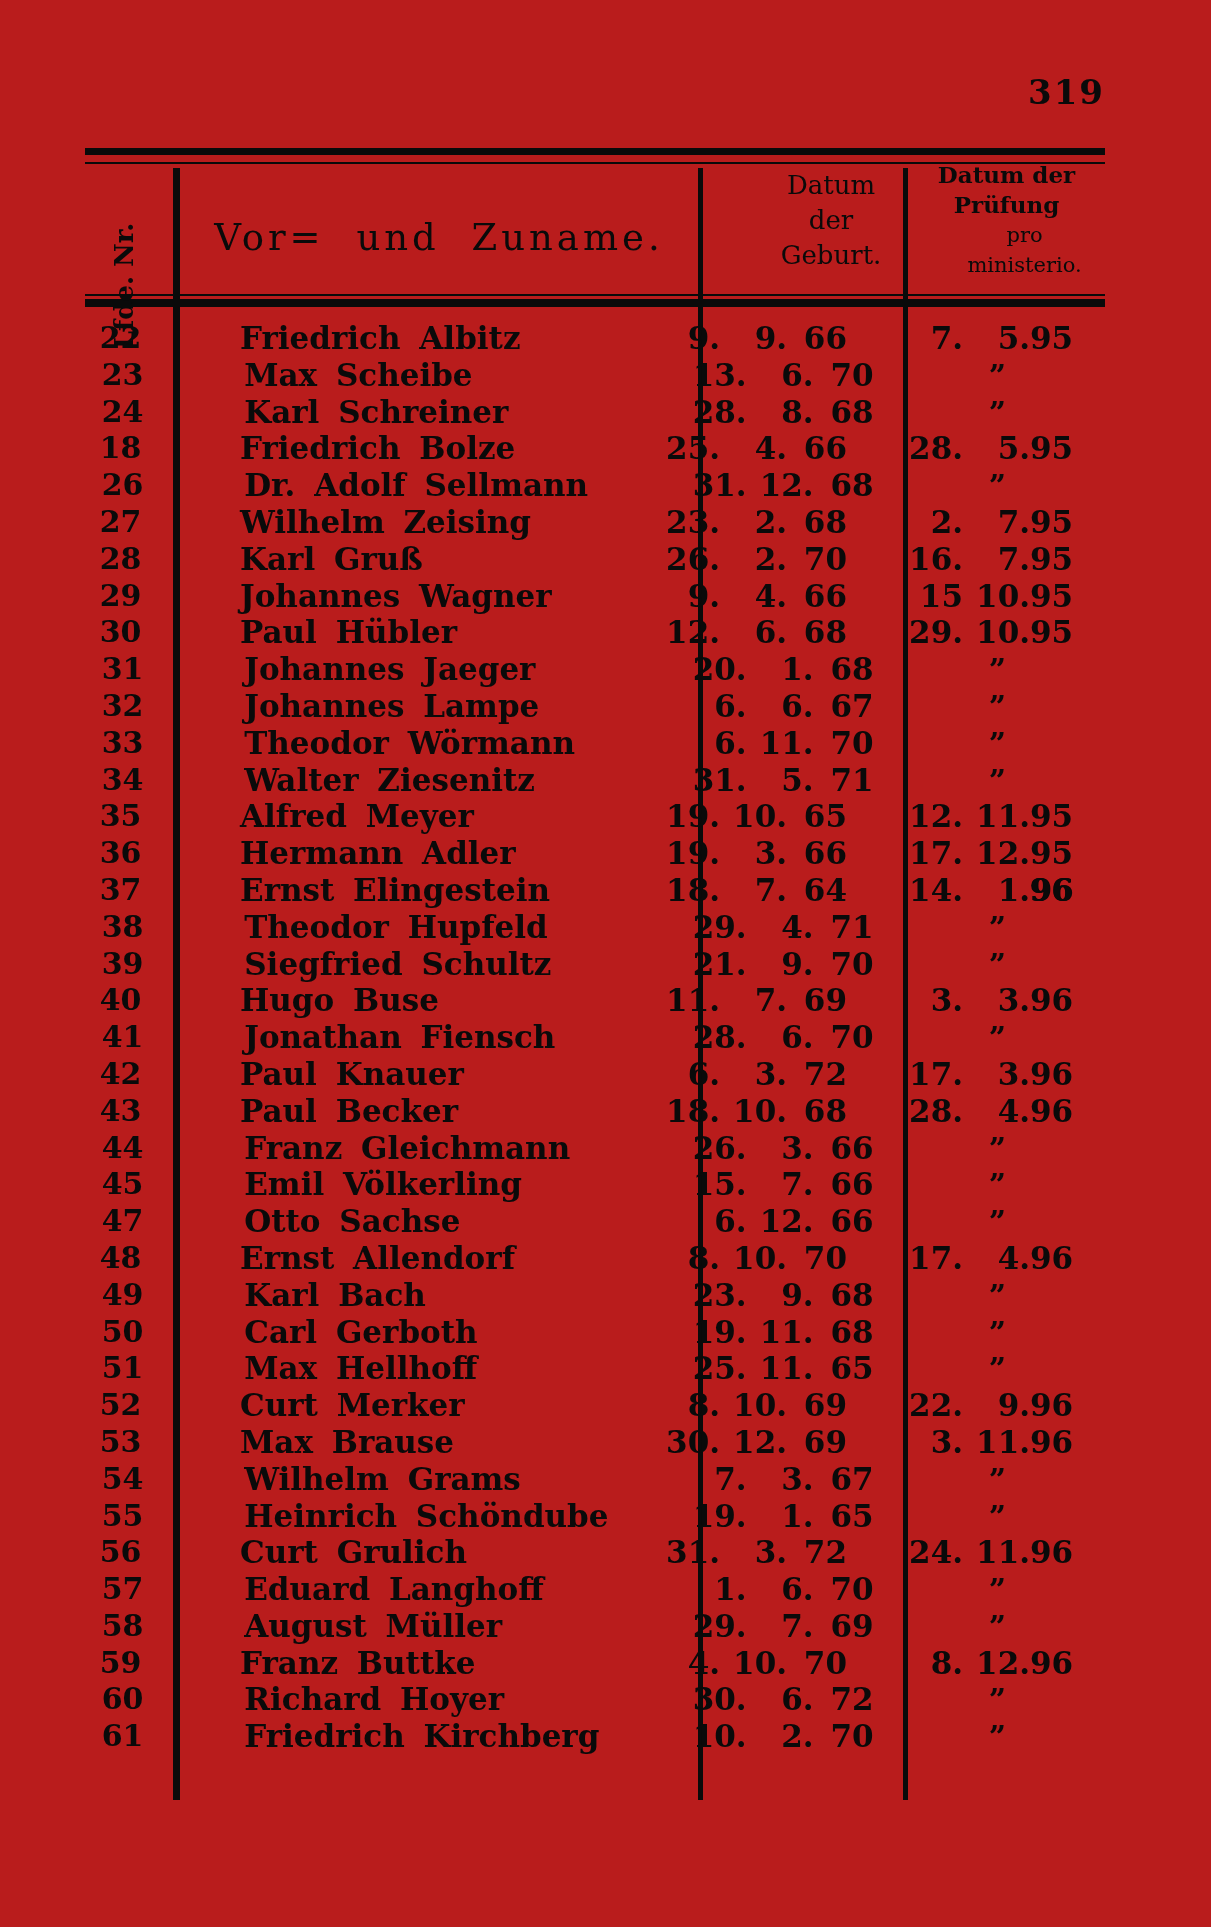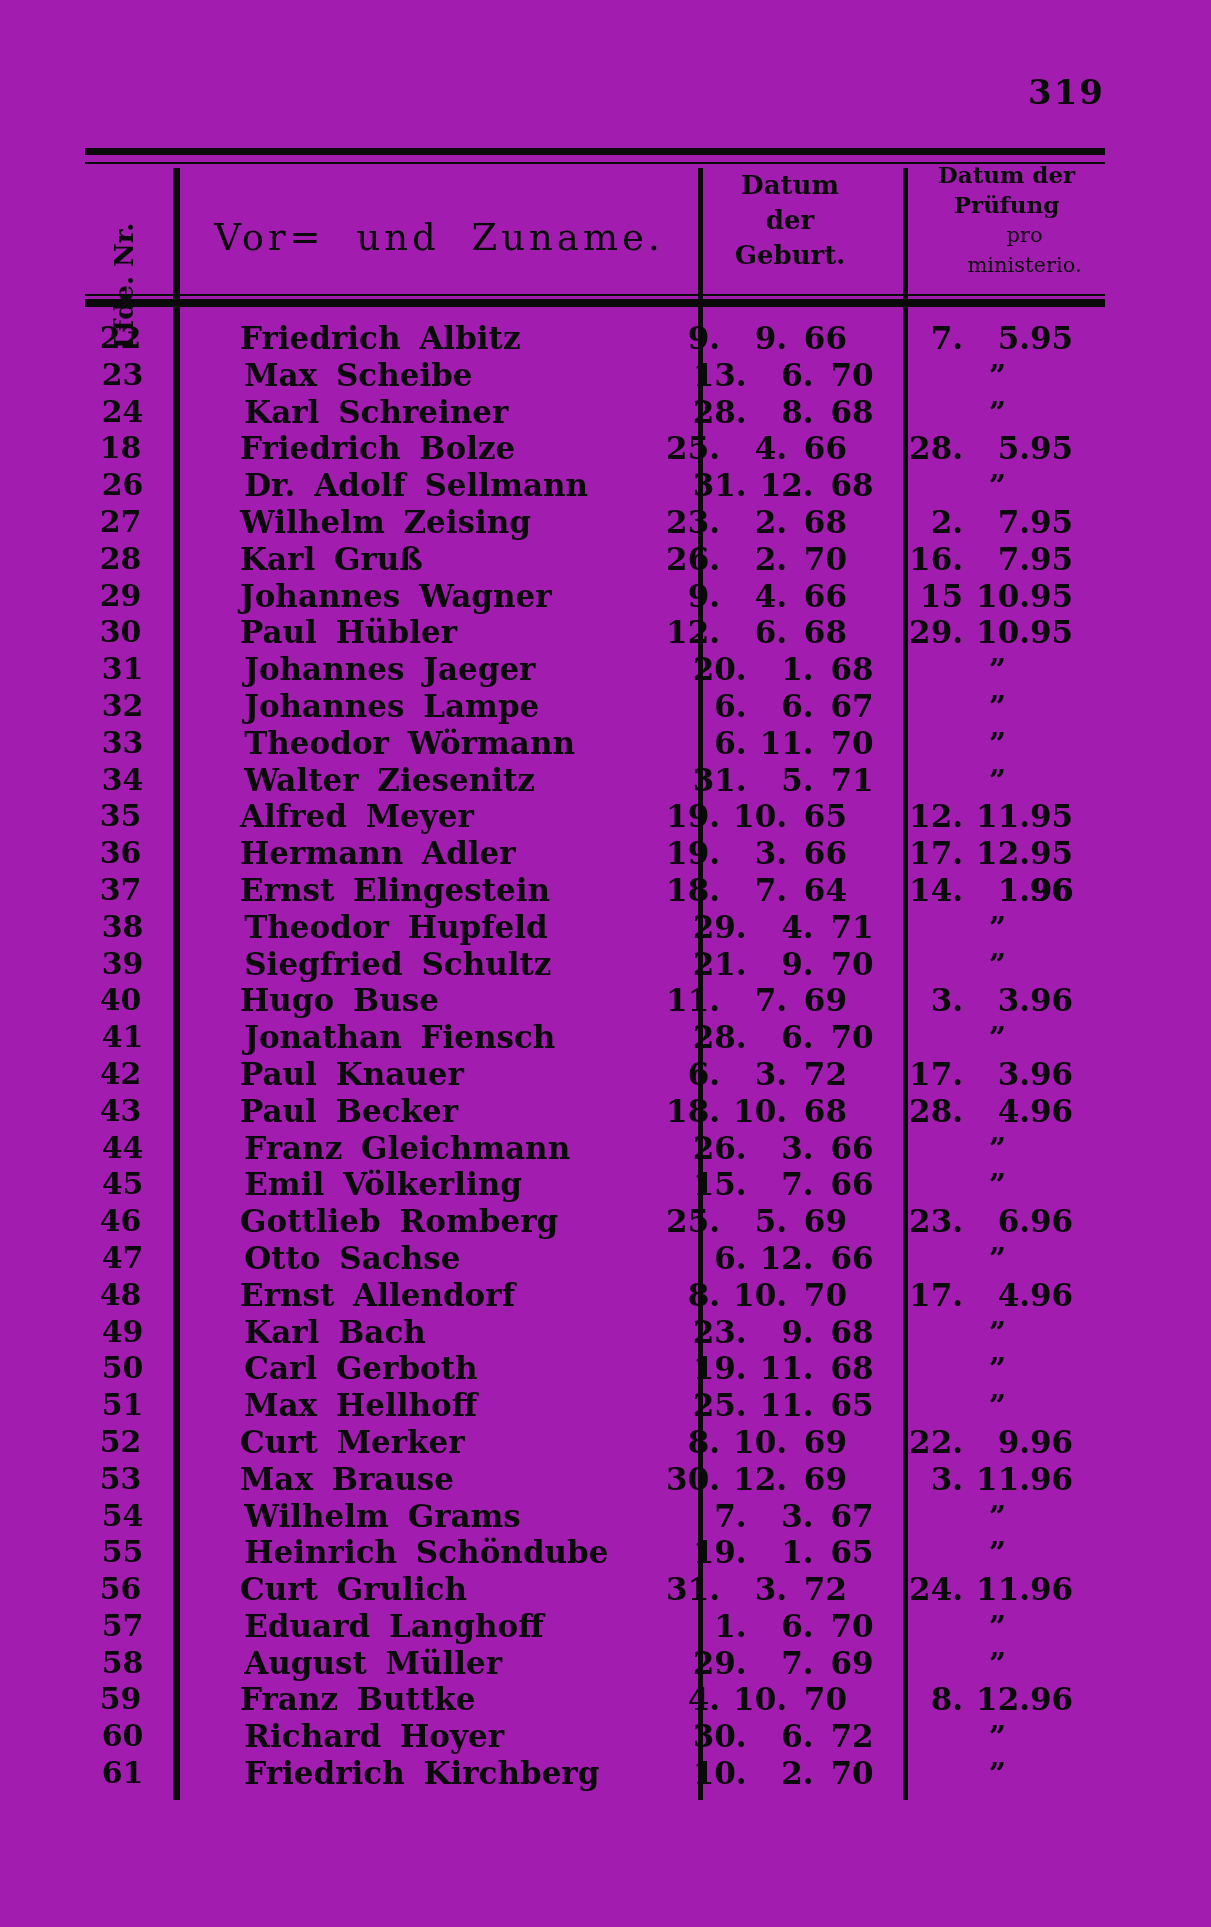--- a/index.html
+++ b/index.html
@@ -1,19 +1,19 @@
 <!DOCTYPE html>
 <html><head>
 <meta charset="utf-8">
 <style>
   html,body{margin:0;padding:0;background:#e8e8e8;}
   .page{
     position:relative;
     width:1211px;height:1927px;
-    background:#a21caf;
+    background:#b91c1c;
     font-family:"DejaVu Serif", serif;
     color:#0a0a0a;
     overflow:hidden;
   }
   .page-number{
     position:absolute;left:1028px;top:72px;
     font-size:34px;font-weight:bold;letter-spacing:2px;
   }
   .table{
     position:absolute;left:85px;top:148px;width:1020px;height:1662px;
@@ -33,22 +33,22 @@
     position:absolute;left:-60px;top:122px;width:200px;height:32px;
     text-align:center;transform:rotate(-90deg);
     font-size:26px;font-weight:bold;white-space:nowrap;
   }
   .h-name{
     position:absolute;left:100px;top:68px;width:508px;
     text-align:center;font-size:37px;font-weight:normal;
     letter-spacing:4px;word-spacing:16px;white-space:nowrap;
   }
   .h-birth{
-    position:absolute;left:607px;top:20px;width:196px;
-    text-align:center;font-size:26px;font-weight:bold;line-height:35px;
+    position:absolute;left:648px;top:20px;width:196px;
+    text-align:center;font-size:26px;font-weight:normal;line-height:35px;
   }
   .h-exam{
     position:absolute;left:823px;top:12px;width:197px;
     text-align:center;line-height:30px;
   }
   .h-exam .frak{font-size:23px;font-weight:bold;}
   .h-exam .lat{font-size:21px;font-weight:normal;margin-left:36px;}
 
   
   .rows{position:absolute;left:0;top:172px;width:1020px;}
@@ -262,26 +262,20 @@
     <div class="cell cell-exam is-ditto"><span class="ditto">”</span></div>
   </div>
 
   <div class="row">
     <div class="cell cell-nr">45</div>
     <div class="cell cell-name">Emil Völkerling</div>
     <div class="cell cell-birth"><span class="d">15.</span><span class="m">7.</span><span class="y">66</span></div>
     <div class="cell cell-exam is-ditto"><span class="ditto">”</span></div>
   </div>
 
-  <div class="row">
-    <div class="cell cell-nr">46</div>
-    <div class="cell cell-name">Gottlieb Romberg</div>
-    <div class="cell cell-birth"><span class="d">25.</span><span class="m">5.</span><span class="y">69</span></div>
-    <div class="cell cell-exam"><span class="d">23.</span><span class="m">6.</span><span class="y">96</span></div>
-  </div>
 
   <div class="row">
     <div class="cell cell-nr">47</div>
     <div class="cell cell-name">Otto Sachse</div>
     <div class="cell cell-birth"><span class="d">6.</span><span class="m">12.</span><span class="y">66</span></div>
     <div class="cell cell-exam is-ditto"><span class="ditto">”</span></div>
   </div>
 
   <div class="row">
     <div class="cell cell-nr">48</div>

